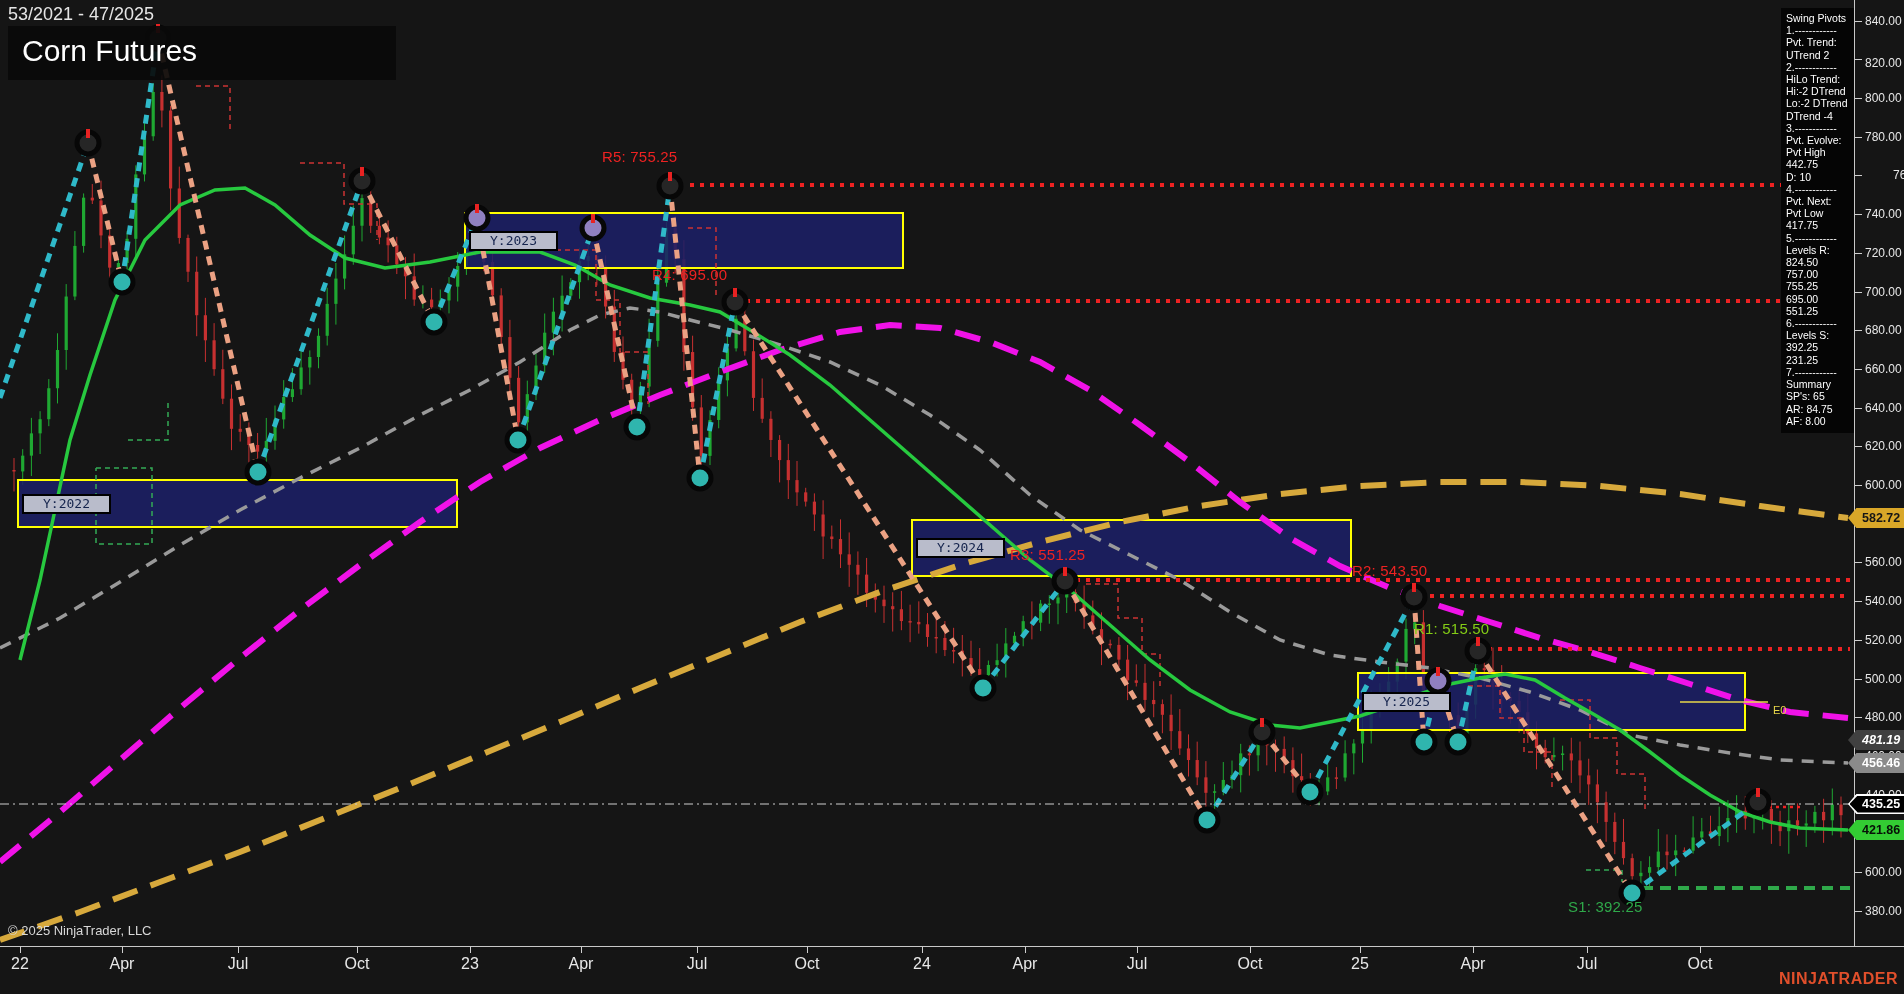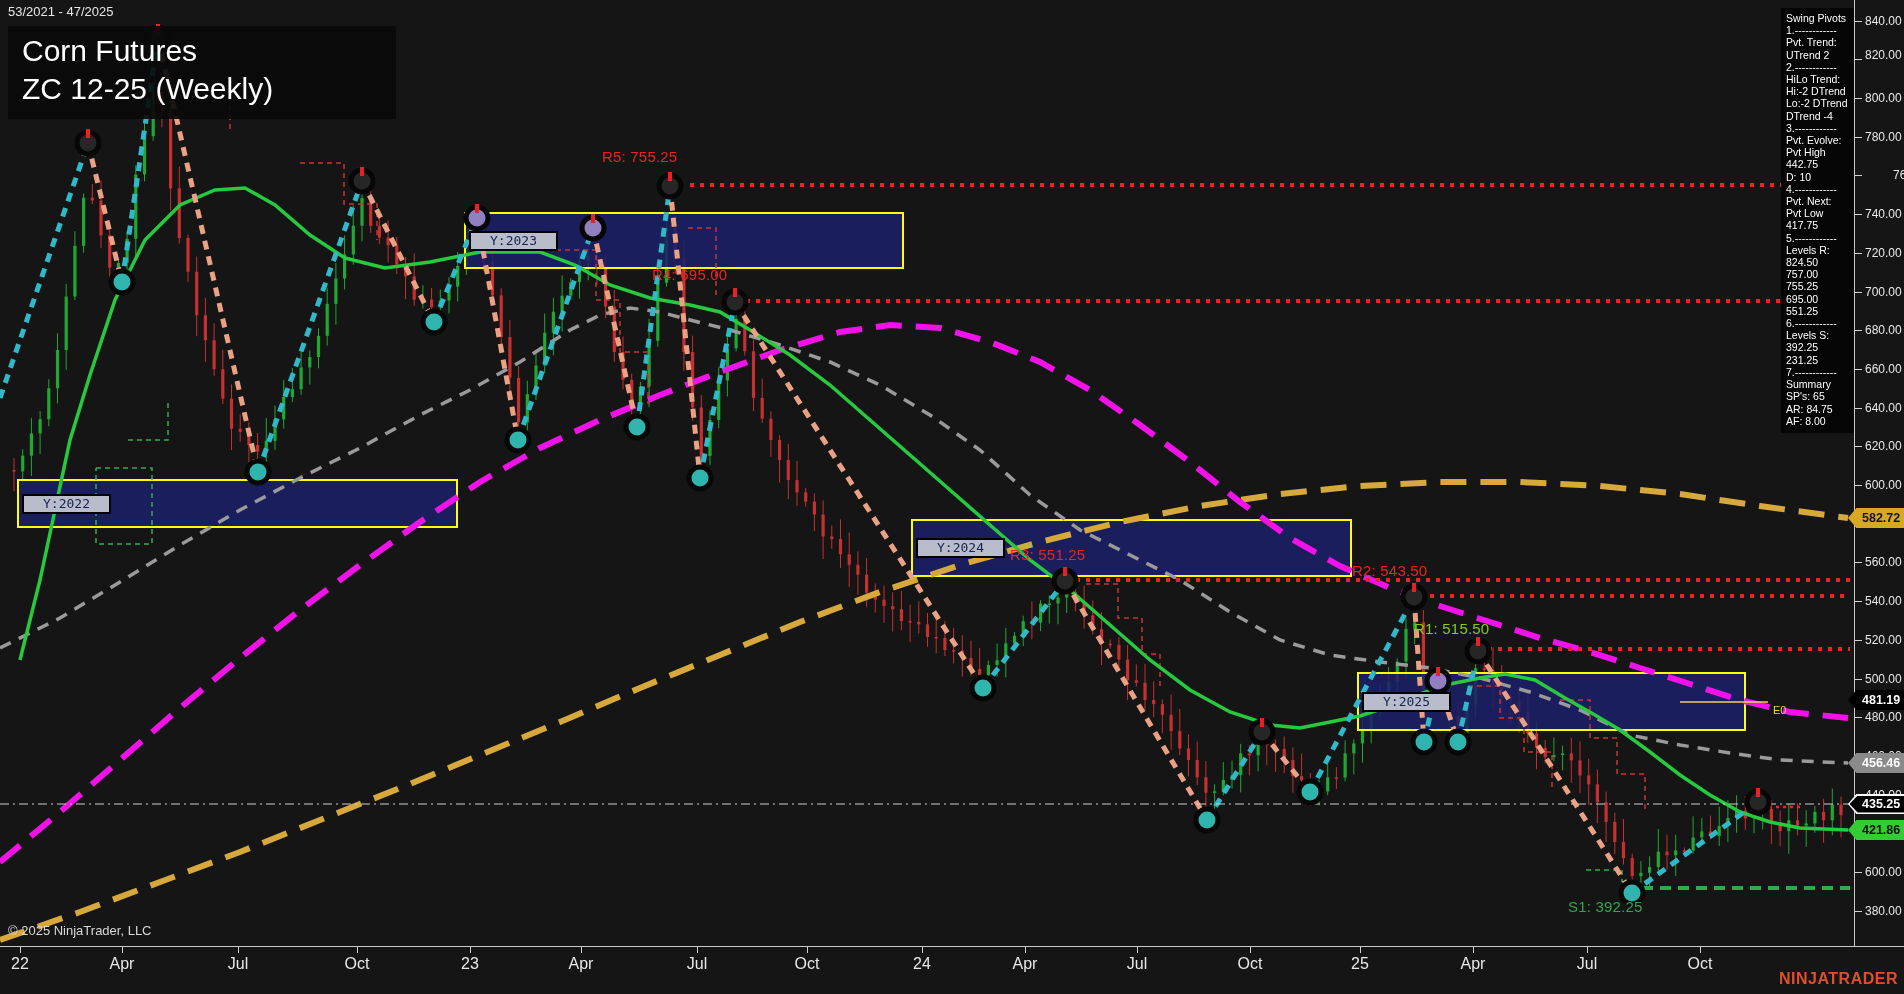--- a/index.html
+++ b/index.html
@@ -1,19 +1,19 @@
 <!DOCTYPE html>
 <html><head>
 <meta charset="utf-8">
 <style>
   html,body{margin:0;padding:0;background:#0b0b0b;}
   #stage{position:relative;width:1904px;height:994px;background:#151515;overflow:hidden;
          font-family:"Liberation Sans",sans-serif;color:#ddd;}
   #chart-svg{position:absolute;left:0;top:0;}
-  .range-label{position:absolute;left:8px;top:4px;font-size:13px;color:#e6e6e6;}
+  .range-label{position:absolute;left:8px;top:4px;font-size:18px;color:#e6e6e6;}
   .title-box{position:absolute;left:8px;top:26px;width:364px;background:rgba(10,10,10,.92);
              padding:6px 10px 10px 14px;color:#fff;font-size:30px;line-height:1.28;}
   .swing-panel{position:absolute;left:1781px;top:8px;width:68px;background:#050505;
                padding:4px 0 6px 5px;font-size:10.5px;line-height:12.2px;color:#fff;white-space:nowrap;overflow:hidden;}
   .price-axis{position:absolute;left:1855px;top:0;width:49px;height:947px;}
   .pa-label{position:absolute;left:10px;font-size:12px;color:#e8e8e8;}
   .pa-tick{position:absolute;left:0;width:7px;height:1px;background:#cfcfcf;}
   .time-axis{position:absolute;left:0;top:947px;width:1904px;height:31px;}
   .ta-tick{position:absolute;top:0;width:1px;height:6px;background:#cfcfcf;}
   .ta-label{position:absolute;top:8px;font-size:16px;color:#e8e8e8;transform:translateX(-50%);}
@@ -549,21 +549,20 @@
       <circle cx="1632" cy="893" r="11" fill="#2fb5ae" stroke="#070707" stroke-width="5"></circle>
       <circle cx="1758" cy="802" r="11" fill="#262626" stroke="#070707" stroke-width="5"></circle>
       <rect x="1756" y="788" width="4" height="9" fill="#e82222"></rect>
       <line x1="1854.5" y1="0" x2="1854.5" y2="947" stroke="#c8c8c8" stroke-width="1"></line>
       <line x1="0" y1="946.5" x2="1904" y2="946.5" stroke="#c8c8c8" stroke-width="1"></line>
     </svg>
 
   <div class="range-label">53/2021 - 47/2025</div>
   <div class="title-box">
     <div>Corn Futures</div>
-    <div>ZC 12-25 (Weekly)</div>
   </div>
 
   <div id="overlay">
       <div class="lvl-label" style="left:602px;top:148px;color:#ee2222;">R5: 755.25</div>
       <div class="lvl-label" style="left:652px;top:266px;color:#ee2222;">R4: 695.00</div>
       <div class="lvl-label" style="left:1010px;top:546px;color:#ee2222;">R3: 551.25</div>
       <div class="lvl-label" style="left:1352px;top:562px;color:#ee2222;">R2: 543.50</div>
       <div class="lvl-label" style="left:1414px;top:620px;color:#84cc16;">R1: 515.50</div>
       <div class="lvl-label" style="left:1568px;top:898px;color:#2fa94a;">S1: 392.25</div>
       <div class="year-badge" style="left:22px;top:493.5px;">Y:2022</div>
@@ -608,21 +607,21 @@
         <div>Summary</div>
         <div>SP's: 65</div>
         <div>AR: 84.75</div>
         <div>AF: 8.00</div>
       </div>
     </div>
   <div class="price-axis" id="price-axis">
       <div class="pa-tick" style="top:21px;"></div>
       <div class="pa-label" style="top:14px;">840.00</div>
       <div class="pa-tick" style="top:59px;"></div>
-      <div class="pa-label" style="top:48px;">820.00</div>
+      <div class="pa-label" style="top:56px;">820.00</div>
       <div class="pa-tick" style="top:98px;"></div>
       <div class="pa-label" style="top:91px;">800.00</div>
       <div class="pa-tick" style="top:137px;"></div>
       <div class="pa-label" style="top:130px;">780.00</div>
       <div class="pa-tick" style="top:175px;"></div>
       <div class="pa-label" style="top:168px;margin-left:28px;">760.00</div>
       <div class="pa-tick" style="top:214px;"></div>
       <div class="pa-label" style="top:207px;">740.00</div>
       <div class="pa-tick" style="top:253px;"></div>
       <div class="pa-label" style="top:246px;">720.00</div>
@@ -694,21 +693,21 @@
       <div class="ta-label" style="left:1587px;">Jul</div>
       <div class="ta-tick" style="left:1700px;"></div>
       <div class="ta-label" style="left:1700px;">Oct</div>
     </div>
 
   <div class="copyright">© 2025 NinjaTrader, LLC</div>
   <div class="logo" style="color: rgb(224, 79, 43);">NINJATRADER</div>
 <div class="tag" style="top:508px;background:#d9a728;">
       <span style="color: rgb(22, 22, 22);">582.72</span>
     </div>
-    <div class="tag" style="top:690px;background:#000000;">
+    <div class="tag" style="top:730px;background:#404040;font-style:italic;">
       <span style="color: rgb(255, 255, 255);">481.19</span>
     </div>
     <div class="tag" style="top:753px;background:#8a8a8a;">
       <span style="color: rgb(255, 255, 255);">456.46</span>
     </div>
     <div class="tag" style="top:794px;background:#ffffff;">
       <div class="tag-inner" style="background:#000000;"></div>
       <span style="color: rgb(255, 255, 255);">435.25</span>
     </div>
     <div class="tag" style="top:820px;background:#33cc33;">

